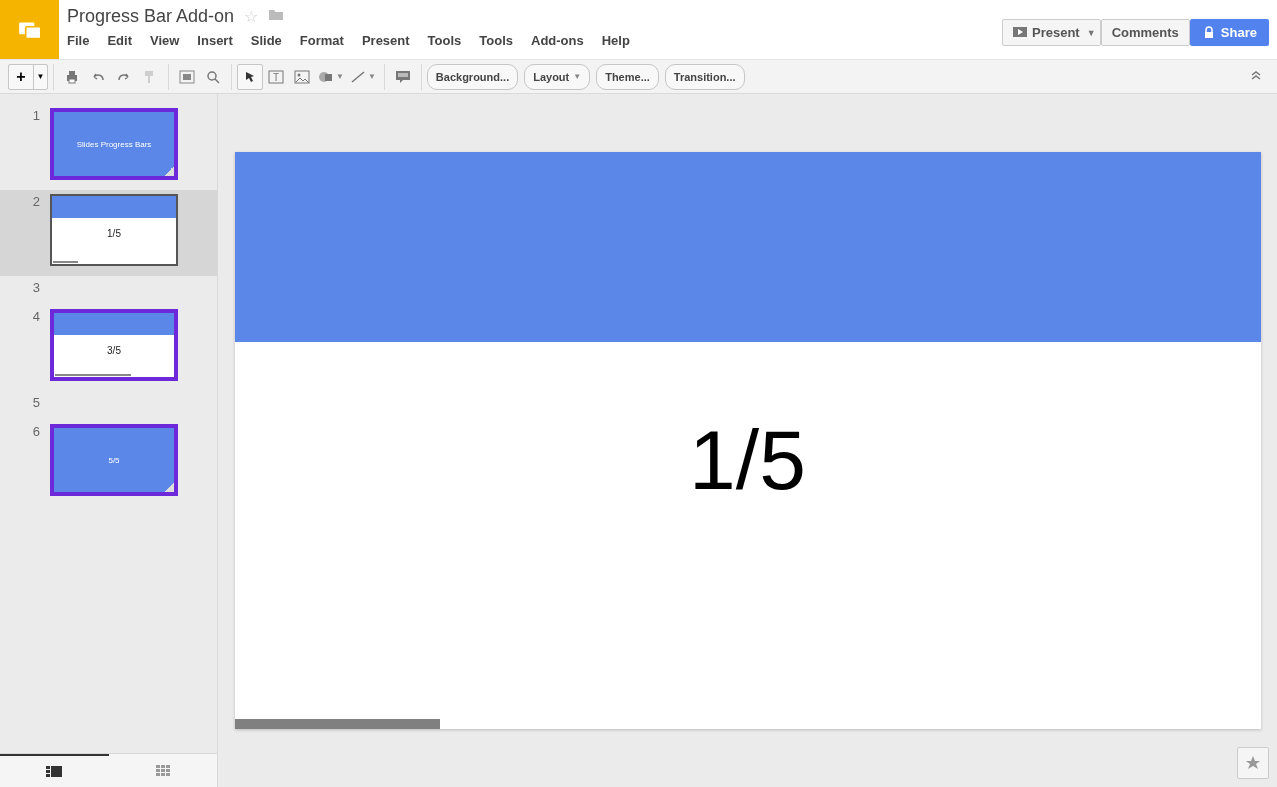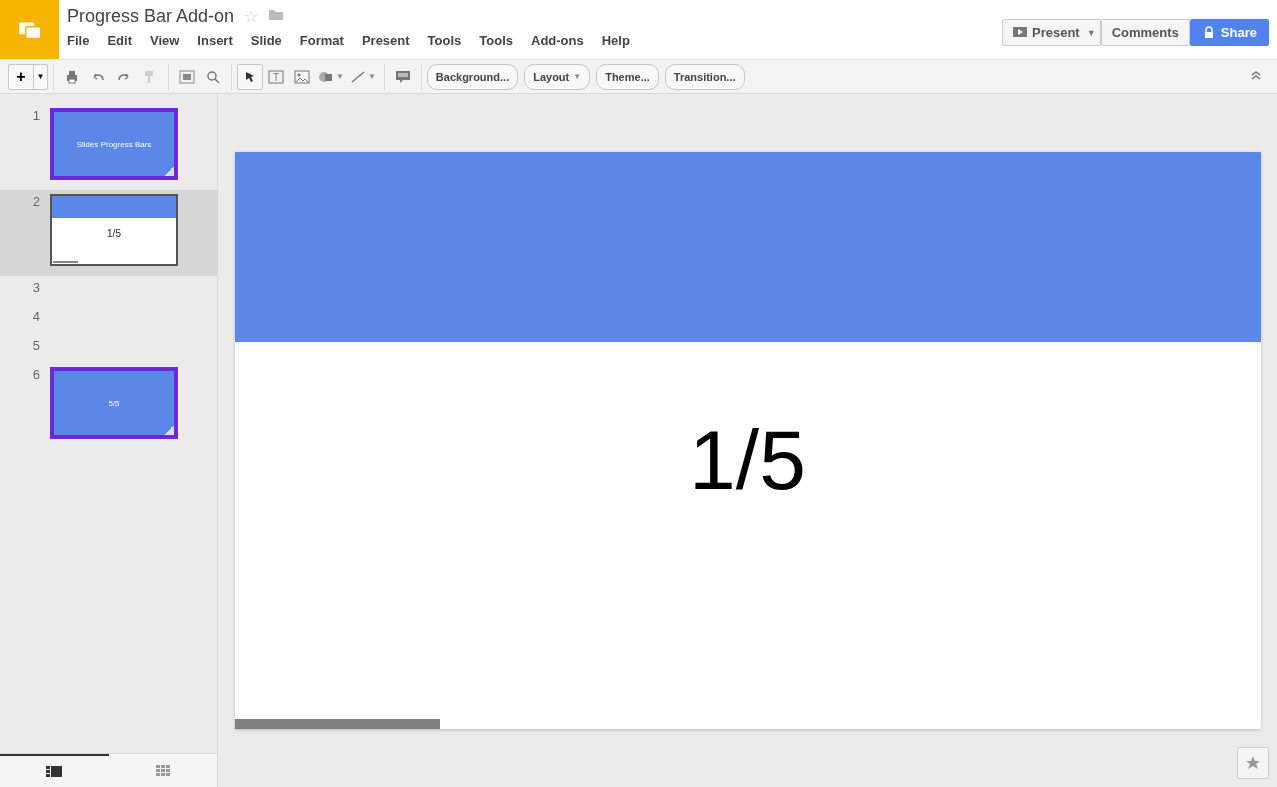--- a/index.html
+++ b/index.html
@@ -242,20 +242,25 @@
           <div class="thumb-blue-top"></div>
           <div class="thumb-text">1/5</div>
           <div class="thumb-progress" style="width: 25.2px;"></div>
         </div>
       </div>
       <div class="thumb-row">
         <div class="thumb-num">3</div>
       </div>
       <div class="thumb-row">
         <div class="thumb-num">4</div>
+        <div class="thumb">
+          <div class="thumb-blue-top"></div>
+          <div class="thumb-text">3/5</div>
+          <div class="thumb-progress" style="width: 75.6px;"></div>
+        </div>
       </div>
       <div class="thumb-row">
         <div class="thumb-num">5</div>
       </div>
       <div class="thumb-row">
         <div class="thumb-num">6</div>
         <div class="thumb">
           <div class="thumb-blue-full">5/5</div>
           <div class="thumb-corner"></div>
         </div>

